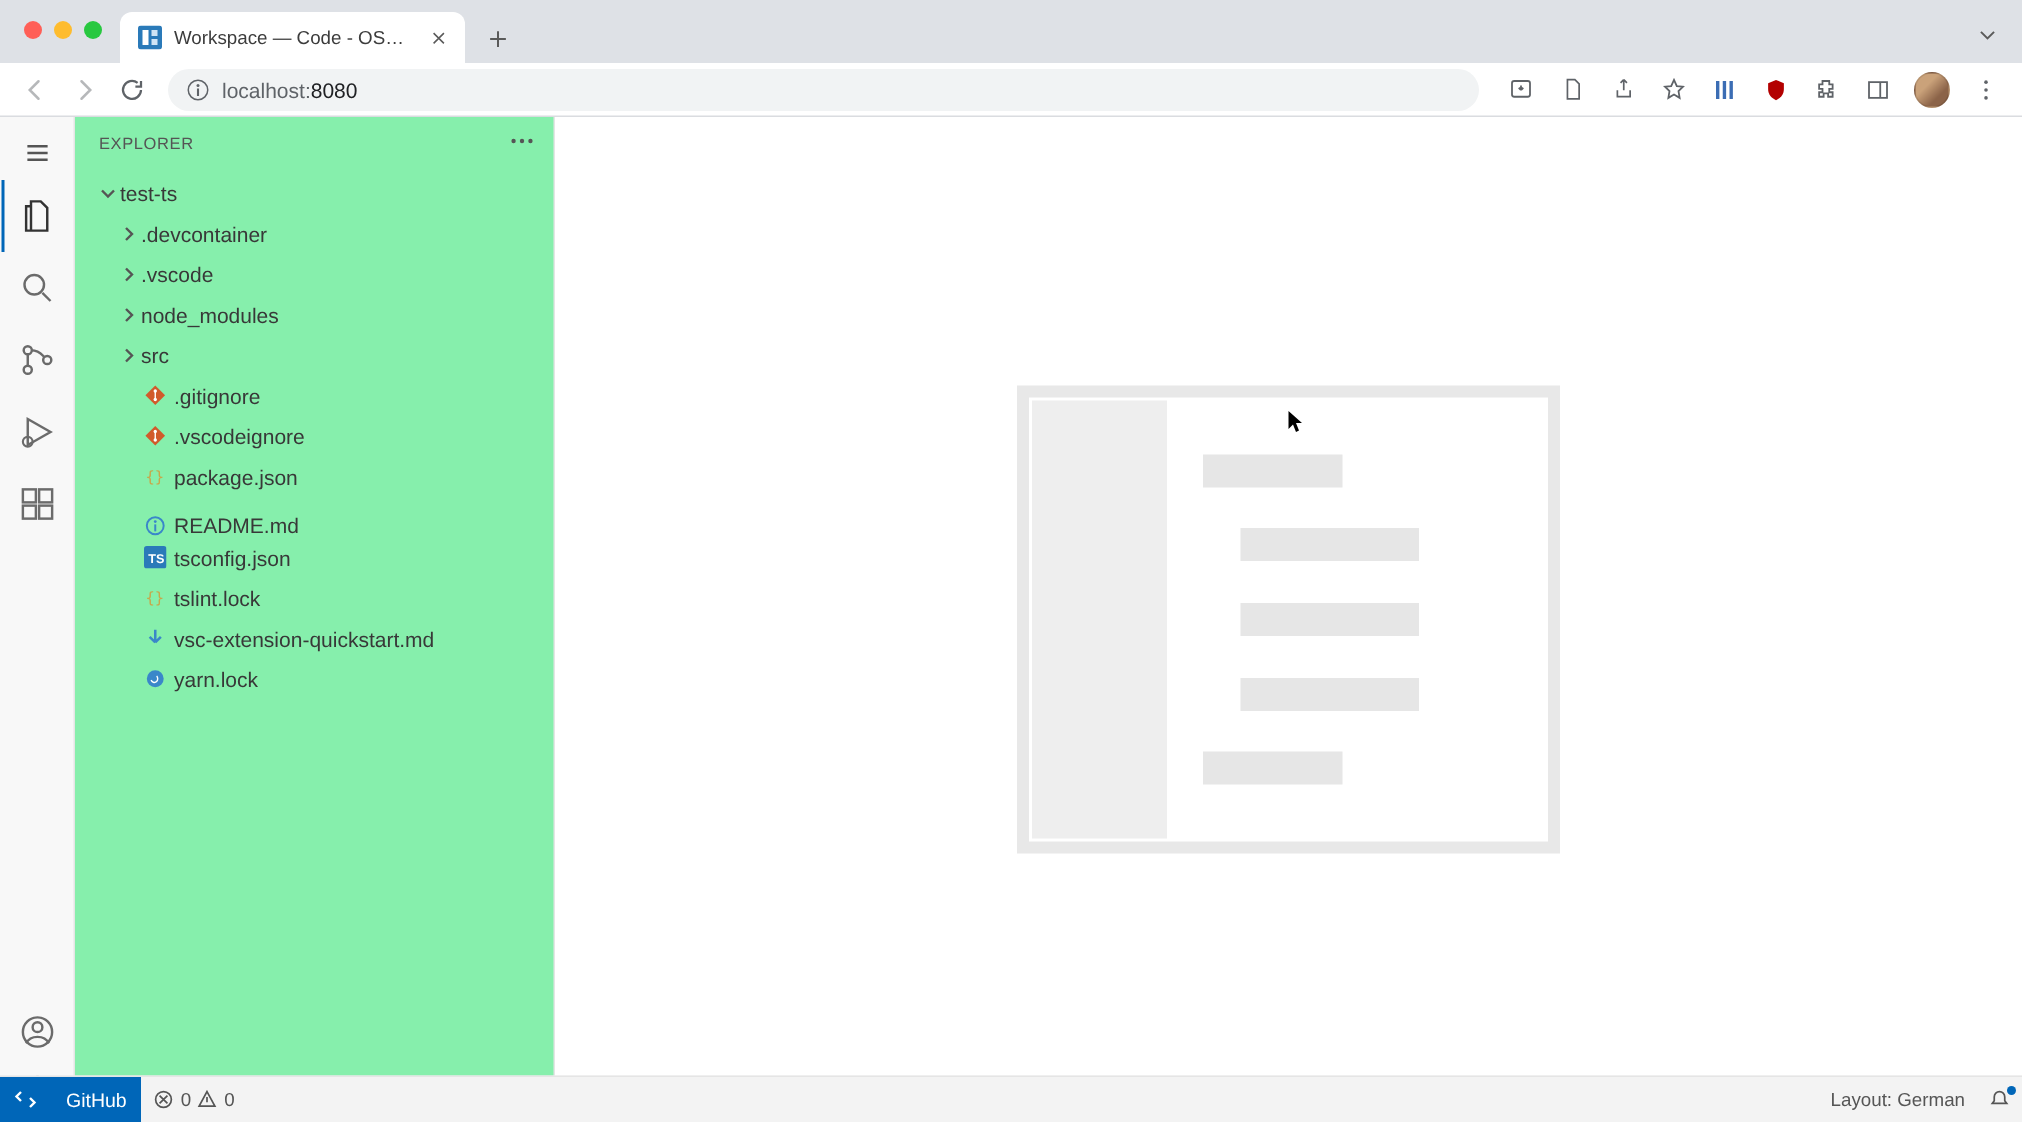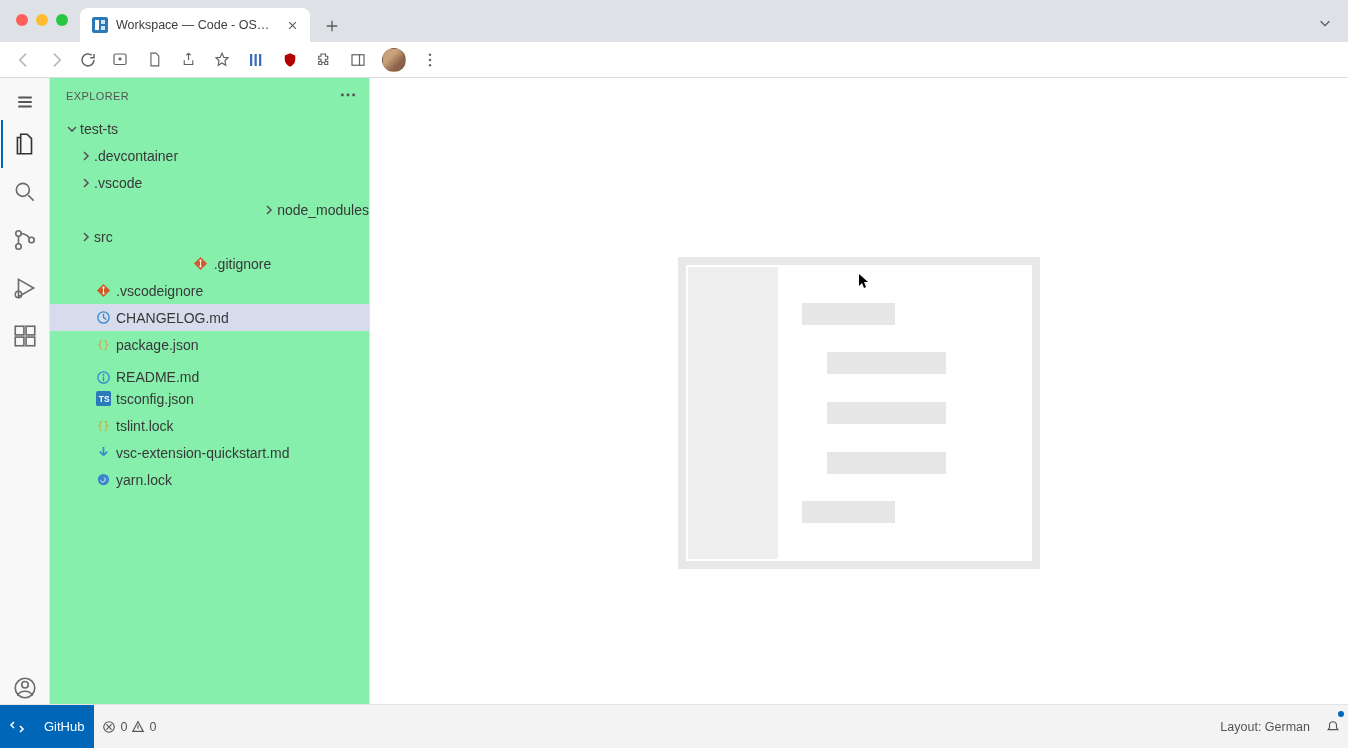--- a/index.html
+++ b/index.html
@@ -64,21 +64,21 @@
 .editor { flex: 1; background: #fff; display: flex; align-items: center; justify-content: center; position:relative; }
 .watermark { width: 362px; height: 312px; border:8px solid #e8e8e8; display:flex; padding:2px; gap:8px; }
 .wm-side { width:90px; background:#eeeeee; }
 .wm-main { flex:1; display:flex; flex-direction:column; justify-content:space-around; padding:22px 16px; }
 .wm-bar { height:22px; background:#e6e6e6; }
 .wm-bar.short { width:44%; }
 .wm-bar.long { width:56%; margin-left:12%; }
 .cursor-arrow { position:absolute; left:488px; top:195px; }
 .cursor-arrow svg { width:12px; height:16px; }
 
-.statusbar { position:absolute; left:0; right:0; bottom:0; height:44px; display:flex; align-items:stretch; font-size:12.5px; color:#444; background:#f3f3f3; border-top:1px solid #e5e5e5;}
+.statusbar { position:absolute; left:0; right:0; bottom:0; height:31px; display:flex; align-items:stretch; font-size:12.5px; color:#444; background:#f3f3f3; border-top:1px solid #e5e5e5;}
 .sb-remote { background:#0066b8; color:#fff; width:34px; display:flex; align-items:center; justify-content:center; cursor:pointer; }
 .sb-github { background:#0066b8; color:#fff; padding:0 10px; display:flex; align-items:center; cursor:pointer; font-size:13px; }
 .sb-item { display:flex; align-items:center; gap:4px; padding:0 8px; cursor:pointer; color:#555; }
 .sb-item svg { width:14px; height:14px; }
 .sb-spacer { flex:1; }
 .sb-bell { position:relative; }
 .sb-bell .dot{ position:absolute; top:6px; right:4px; width:6px; height:6px; border-radius:50%; background:#0066b8; }
 </style>
 </head>
 <body>
@@ -127,20 +127,30 @@
     <svg viewBox="0 0 24 24" width="20" height="20">
         <path d="M10 5l7 7-7 7" stroke="currentColor" stroke-width="2" fill="none" stroke-linecap="round"></path>
       </svg>
   </span>
   <span class="tb-ico">
     <svg viewBox="0 0 24 24" width="18" height="18">
         <path d="M20 12a8 8 0 11-3-6.3" stroke="currentColor" stroke-width="2" fill="none"></path>
         <path d="M20 4v5h-5" stroke="currentColor" stroke-width="2" fill="none"></path>
       </svg>
   </span>
+  <div class="urlbar">
+    <span class="url-info">
+      <svg viewBox="0 0 16 16" width="16" height="16">
+          <circle cx="8" cy="8" r="6.5" stroke="currentColor" fill="none"></circle>
+          <circle cx="8" cy="5" r="1" fill="currentColor"></circle>
+          <rect x="7.3" y="7" width="1.4" height="5" fill="currentColor"></rect>
+        </svg>
+    </span>
+    <span class="url-text"><span class="dim">localhost:</span><span>8080</span></span>
+  </div>
   <div class="actions">
     <span class="tb-ico">
         <svg viewBox="0 0 24 24" width="18" height="18">
           <rect x="4" y="4" width="16" height="14" rx="2" stroke="currentColor" fill="none" stroke-width="1.6"></rect>
           <path d="M12 8v4m0 0l-2-2m2 2l2-2" stroke="currentColor" stroke-width="1.6" fill="none"></path>
         </svg>
       </span>
     <span class="tb-ico">
         <svg viewBox="0 0 24 24" width="17" height="17">
           <path d="M7 3h7l4 4v14H7z" stroke="currentColor" fill="none" stroke-width="1.6"></path>
@@ -273,37 +283,37 @@
           <span class="fname">.devcontainer</span>
         </div>
         <div class="tree-row" style="padding-left: 28px;">
           <span class="twistie">
             <svg viewBox="0 0 16 16">
               <path d="M6 4l4 4-4 4" stroke="currentColor" stroke-width="1.6" fill="none"></path>
             </svg>
           </span>
           <span class="fname">.vscode</span>
         </div>
-        <div class="tree-row" style="padding-left: 28px; justify-content: flex-end;">
+        <div class="tree-row" style="padding-left: 28px;">
           <span class="twistie">
             <svg viewBox="0 0 16 16">
               <path d="M6 4l4 4-4 4" stroke="currentColor" stroke-width="1.6" fill="none"></path>
             </svg>
           </span>
           <span class="fname">node_modules</span>
         </div>
         <div class="tree-row" style="padding-left: 28px;">
           <span class="twistie">
             <svg viewBox="0 0 16 16">
               <path d="M6 4l4 4-4 4" stroke="currentColor" stroke-width="1.6" fill="none"></path>
             </svg>
           </span>
           <span class="fname">src</span>
         </div>
-        <div class="tree-row" style="padding-left: 28px; justify-content: center;">
+        <div class="tree-row" style="padding-left: 28px;">
           <span class="twistie placeholder">
             <svg viewBox="0 0 16 16">
               <path d="M6 4l4 4-4 4" stroke="currentColor" stroke-width="1.6" fill="none"></path>
             </svg>
           </span>
           <span class="ficon">
             <svg viewBox="0 0 16 16">
               <path d="M8 1l7 7-7 7-7-7z" fill="#d15a2b"></path>
               <circle cx="8" cy="5" r="1.2" fill="#fff"></circle>
               <circle cx="8" cy="11" r="1.2" fill="#fff"></circle>
@@ -320,34 +330,20 @@
           </span>
           <span class="ficon">
             <svg viewBox="0 0 16 16">
               <path d="M8 1l7 7-7 7-7-7z" fill="#d15a2b"></path>
               <circle cx="8" cy="5" r="1.2" fill="#fff"></circle>
               <circle cx="8" cy="11" r="1.2" fill="#fff"></circle>
               <line x1="8" y1="5" x2="8" y2="11" stroke="#fff"></line>
             </svg>
           </span>
           <span class="fname">.vscodeignore</span>
-        </div>
-        <div class="tree-row selected" style="padding-left: 28px;">
-          <span class="twistie placeholder">
-            <svg viewBox="0 0 16 16">
-              <path d="M6 4l4 4-4 4" stroke="currentColor" stroke-width="1.6" fill="none"></path>
-            </svg>
-          </span>
-          <span class="ficon">
-            <svg viewBox="0 0 16 16">
-              <circle cx="8" cy="8" r="6" stroke="#3a87c9" fill="none" stroke-width="1.4"></circle>
-              <path d="M8 4v4l3 2" stroke="#3a87c9" fill="none" stroke-width="1.4"></path>
-            </svg>
-          </span>
-          <span class="fname">CHANGELOG.md</span>
         </div>
         <div class="tree-row" style="padding-left: 28px;">
           <span class="twistie placeholder">
             <svg viewBox="0 0 16 16">
               <path d="M6 4l4 4-4 4" stroke="currentColor" stroke-width="1.6" fill="none"></path>
             </svg>
           </span>
           <span class="ficon">
             <svg viewBox="0 0 16 16">
               <text x="1" y="12" font-size="11" font-family="monospace" fill="#c7a84b">{}</text>

